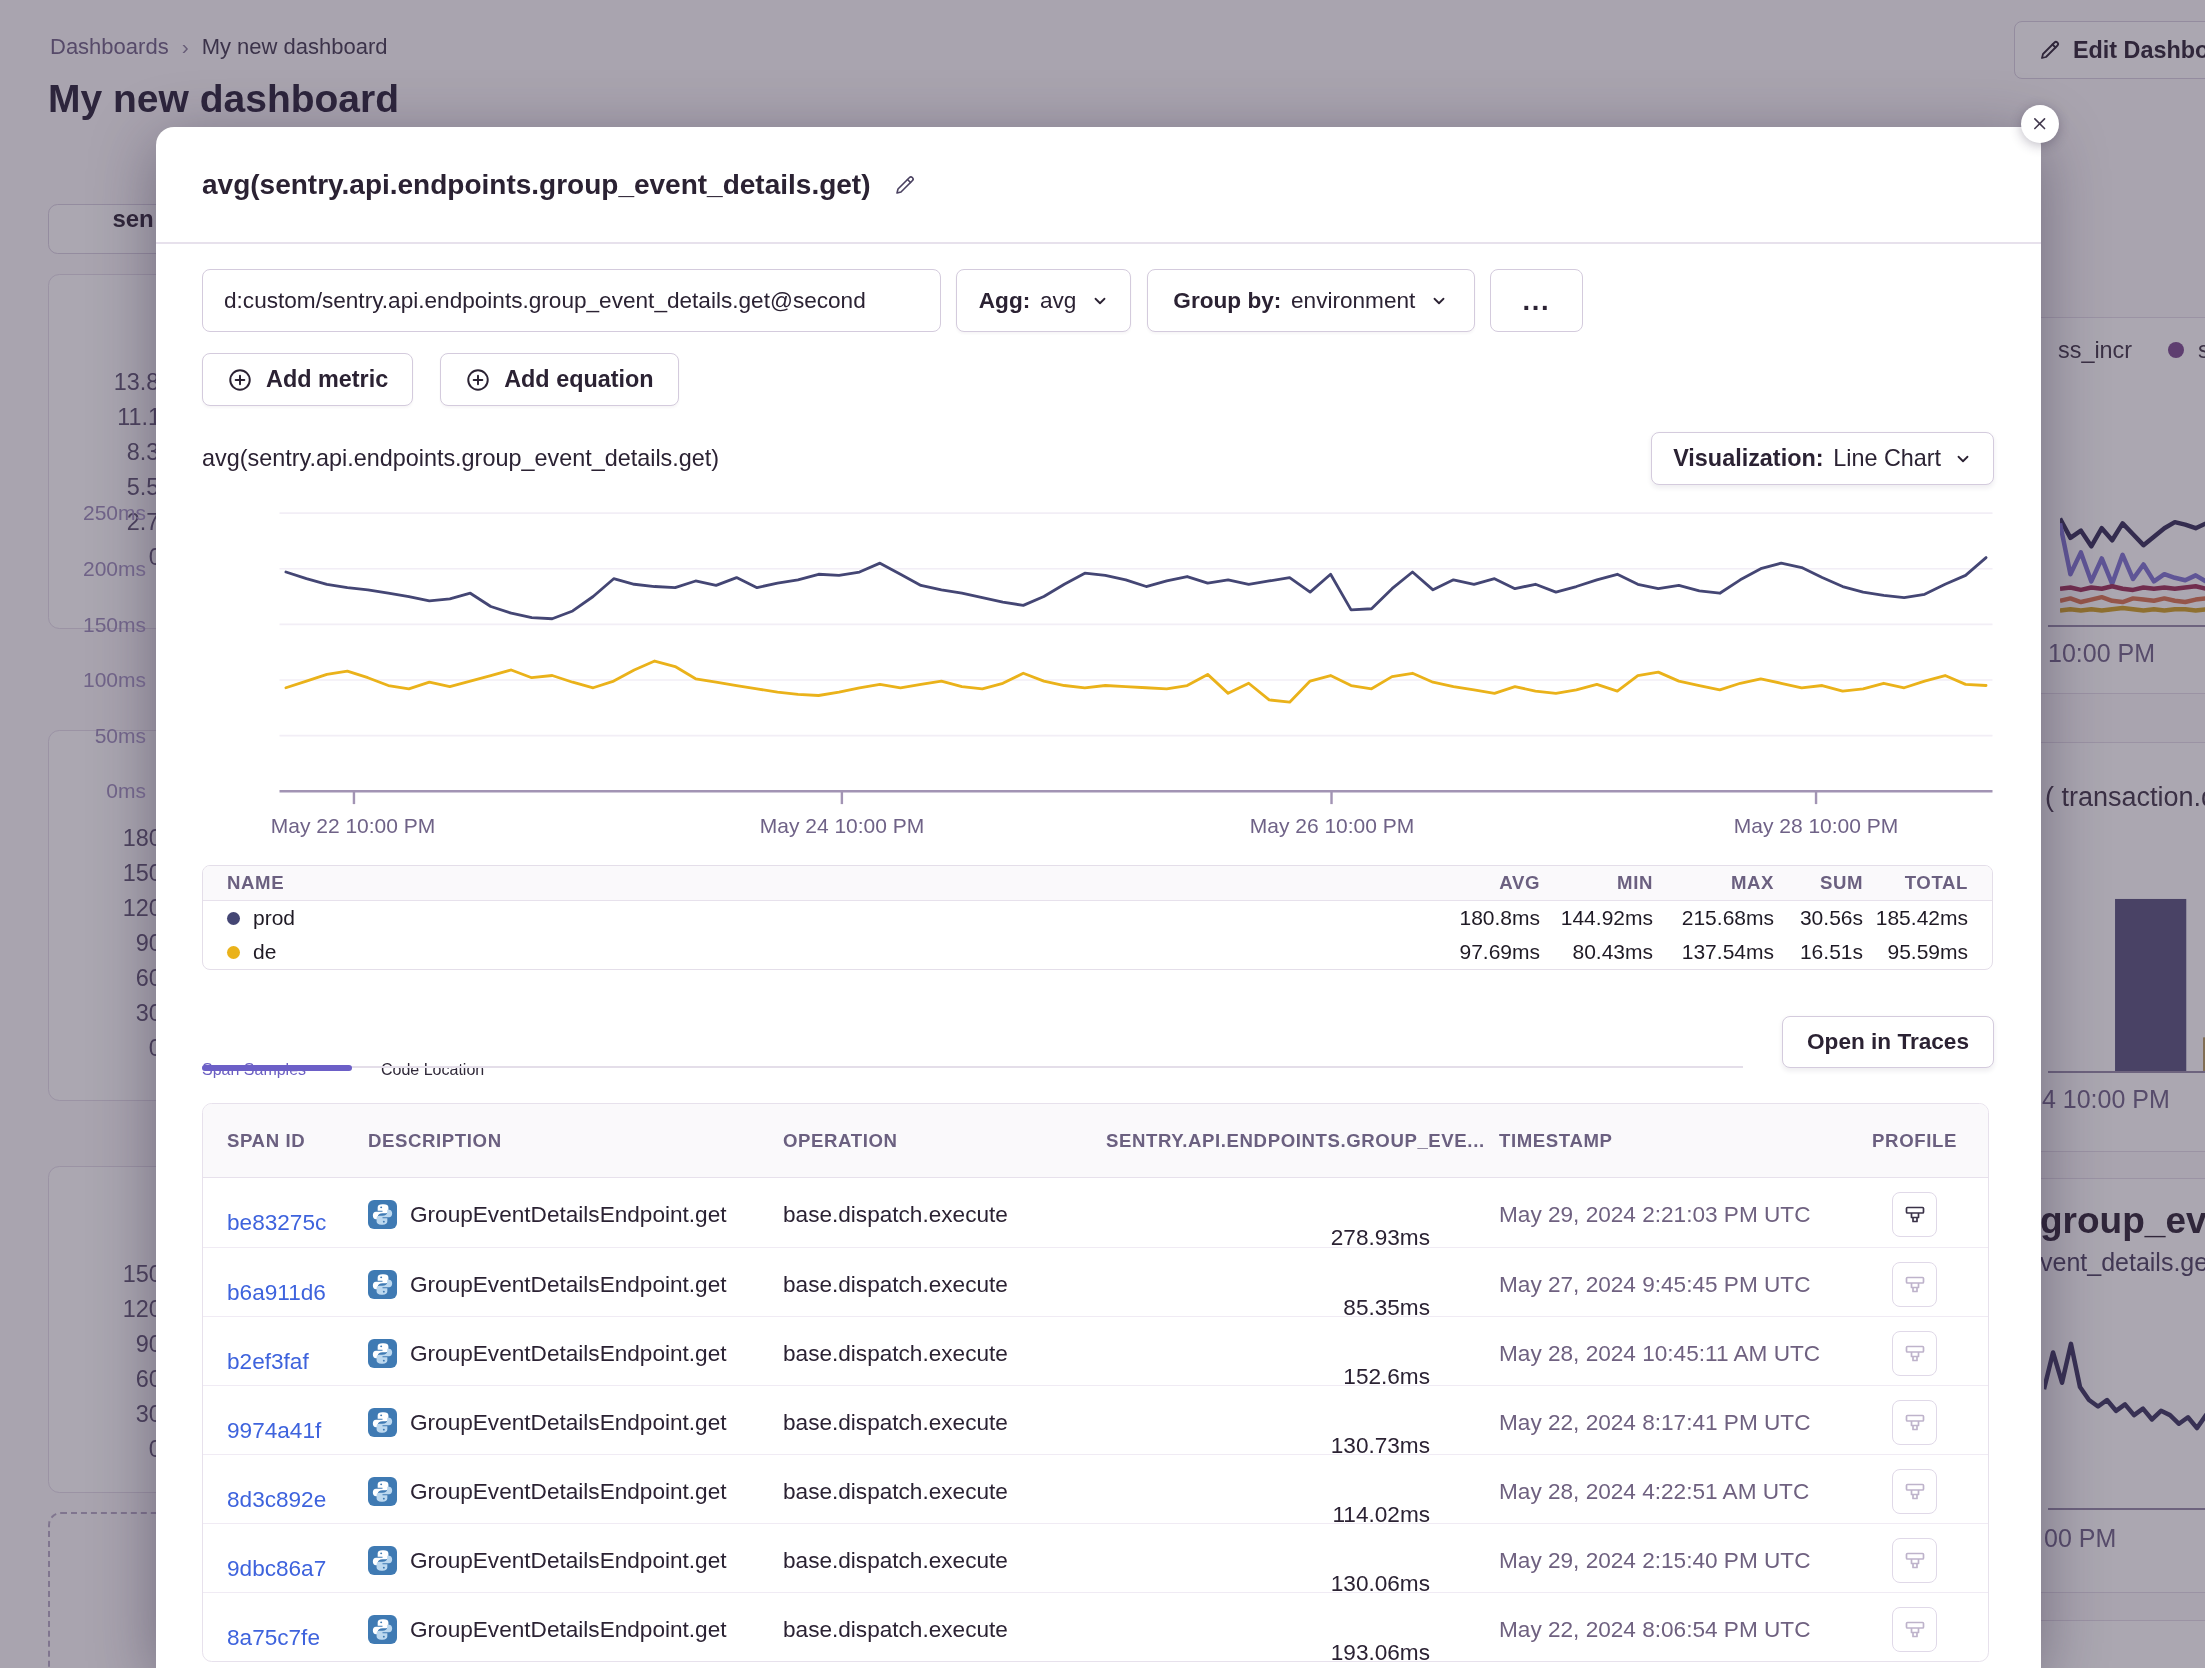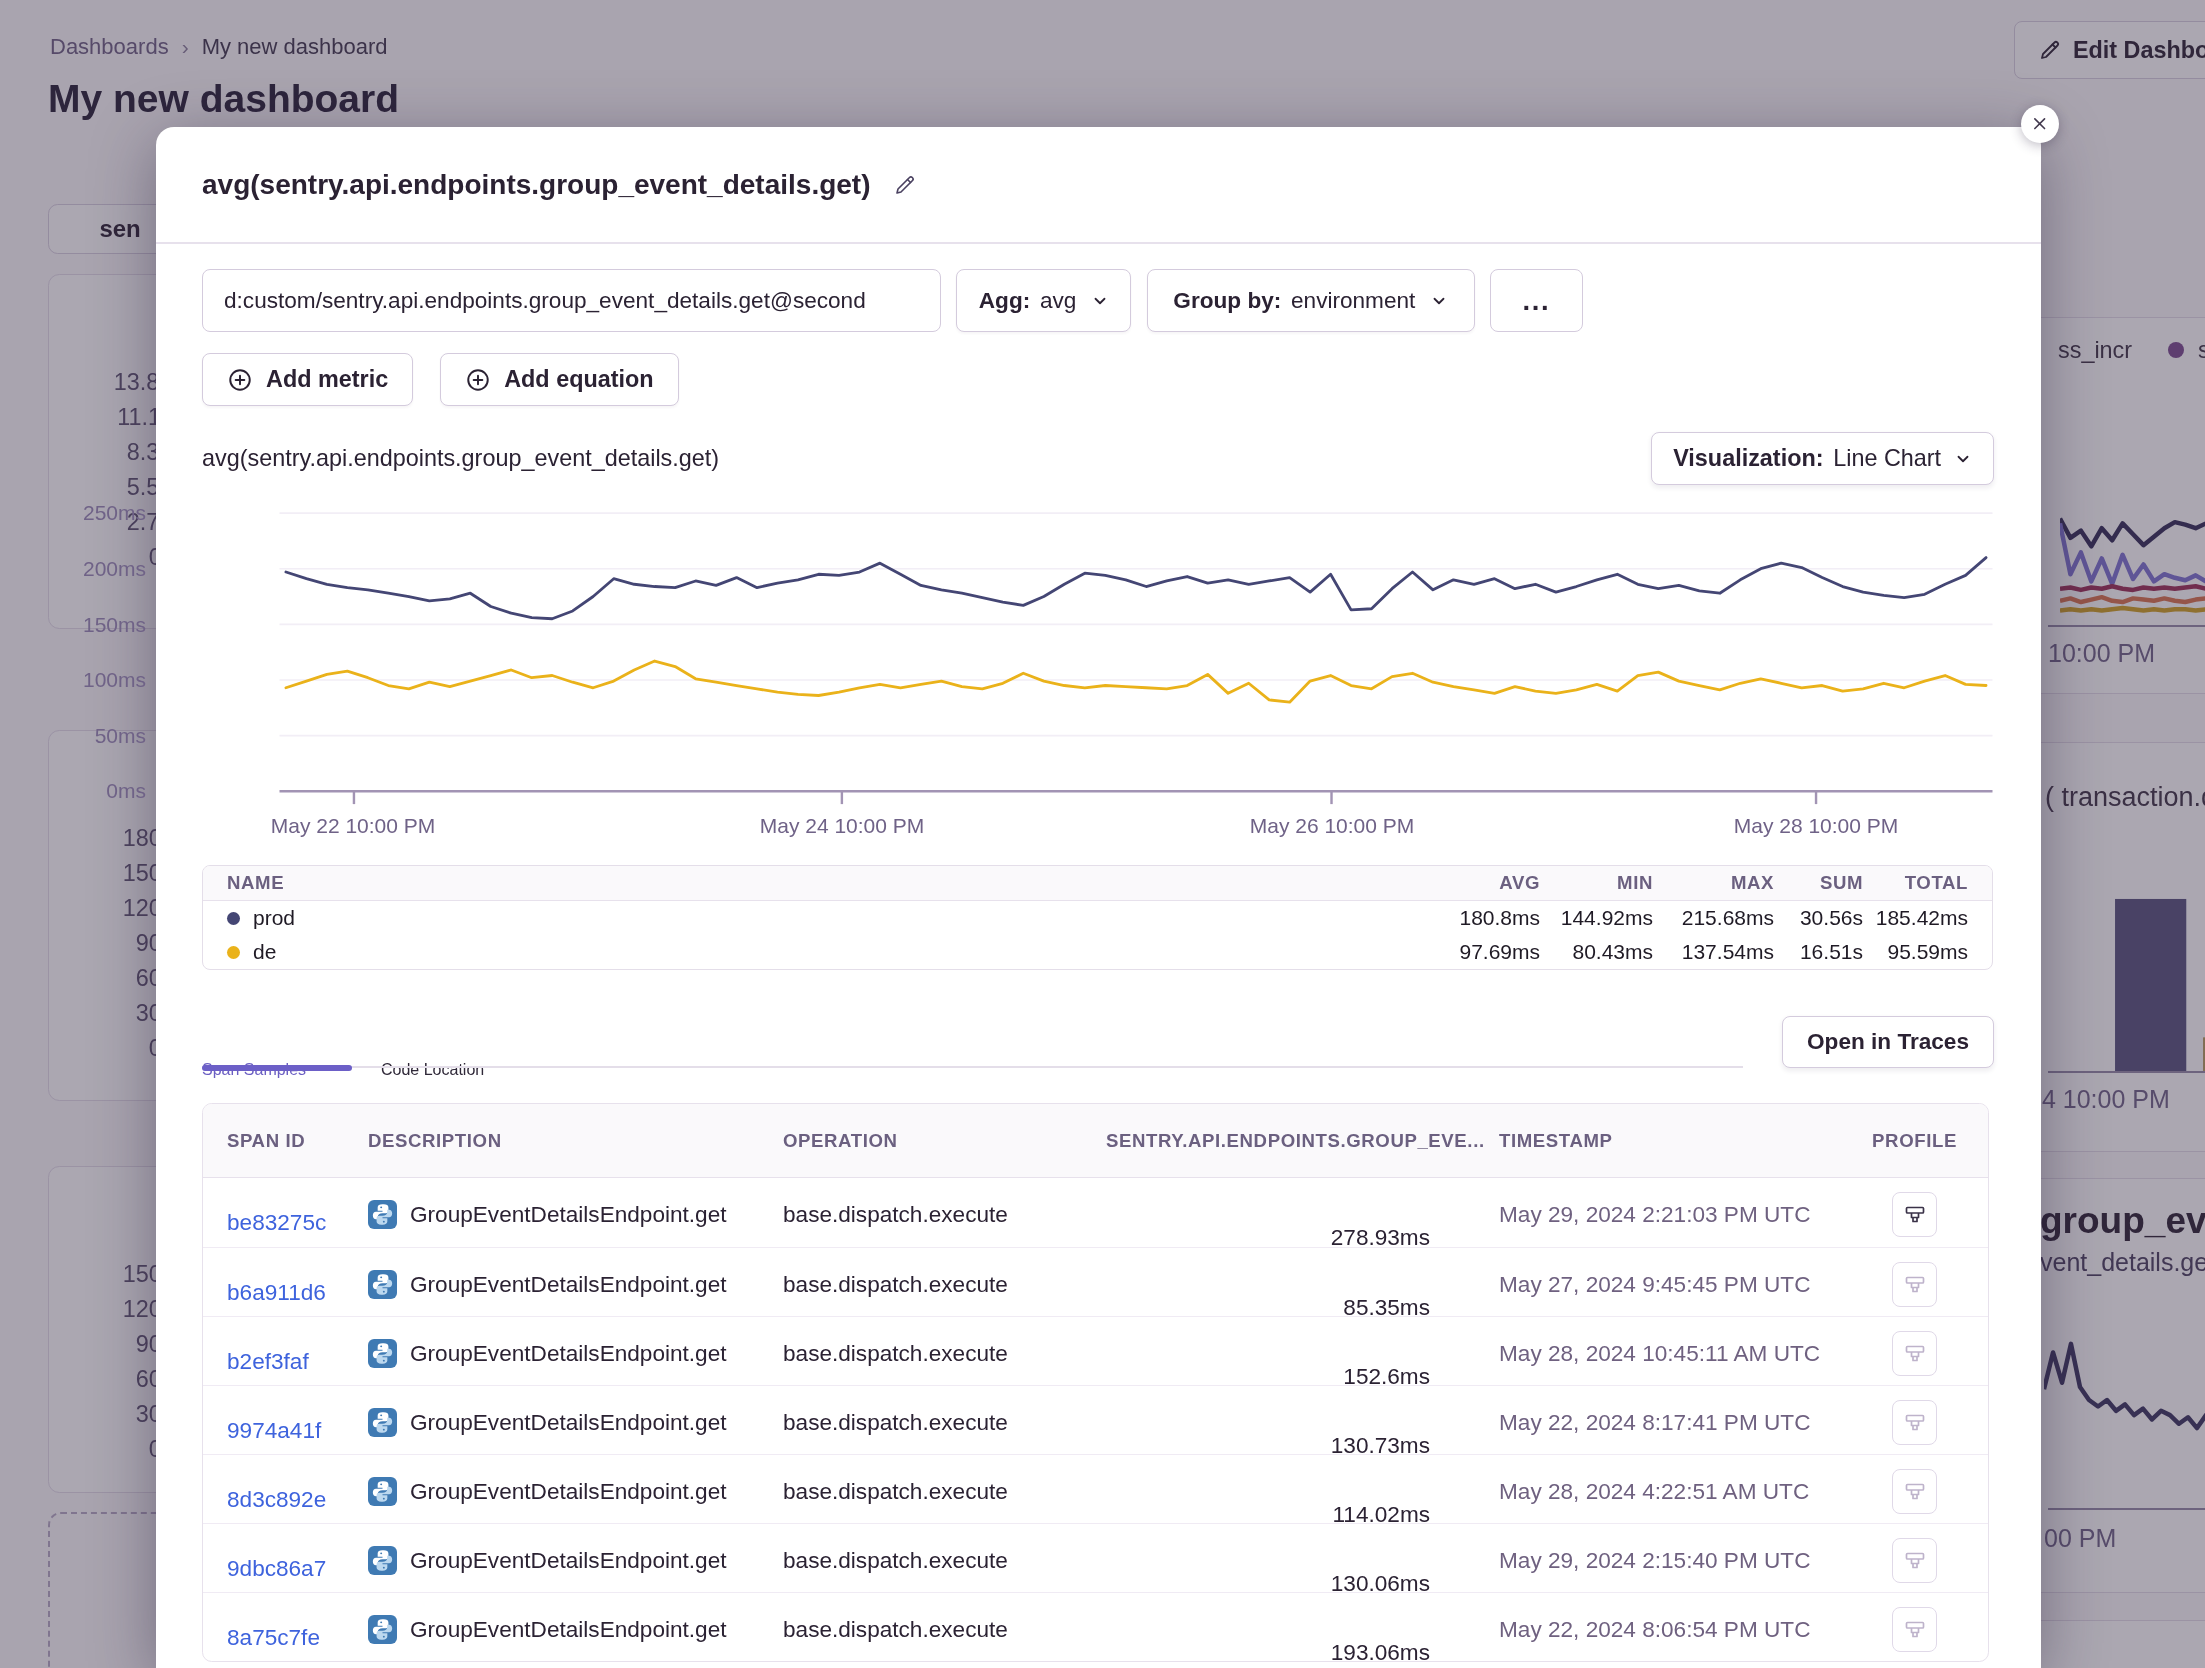--- a/index.html
+++ b/index.html
@@ -11,21 +11,21 @@
   .bg { position:absolute; inset:0; }
   .crumbs { position:absolute; left:50px; top:34px; font-size:22px; color:#6e6084; display:flex; align-items:center; gap:13px; }
   .crumb-cur { color:#40384e; }
   .crumb-sep { font-size:21px; color:#8b7f9c; }
   .pg-title { position:absolute; left:48px; top:77px; font-size:39px; font-weight:700; color:#272036; }
   .edit-btn { position:absolute; left:2014px; top:21px; height:58px; display:flex; align-items:center; gap:11.3px;
     background:#fff; border:1.6px solid #d8d0e0; border-radius:8px; padding:0 22.6px; font-size:23.4px; font-weight:700;
     color:#2b2233; white-space:nowrap; font-family:inherit; }
   .edit-btn svg { width:24px; height:24px; stroke:#2b2233; }
 
-  .chip { position:absolute; left:48px; top:204px; height:50px; display:flex; align-items:center; 
+  .chip { position:absolute; left:48px; top:204px; height:50px; display:flex; align-items:flex-start; gap:13px;
     background:#fff; border:1.6px solid #d8d0e0; border-radius:9.7px; padding:0 19.4px; width:194px;
     font-size:24px; font-weight:700; color:#2b2233; }
   .pyico { display:inline-flex; width:31px; height:31px; flex:none; }
   .pyico svg { width:100%; height:100%; }
 
   .wcard { position:absolute; left:48px; width:565px; background:#fff; border:1.6px solid #e3dce9; border-radius:11.3px; }
   .wl1 { top:274px; height:355px; }
   .wl2 { top:730px; height:371px; }
   .wl3 { top:1166px; height:327px; }
   .wtitle { position:absolute; left:115px; top:27.4px; font-size:30px; font-weight:700; color:#2f2838; white-space:nowrap; overflow:hidden; }

